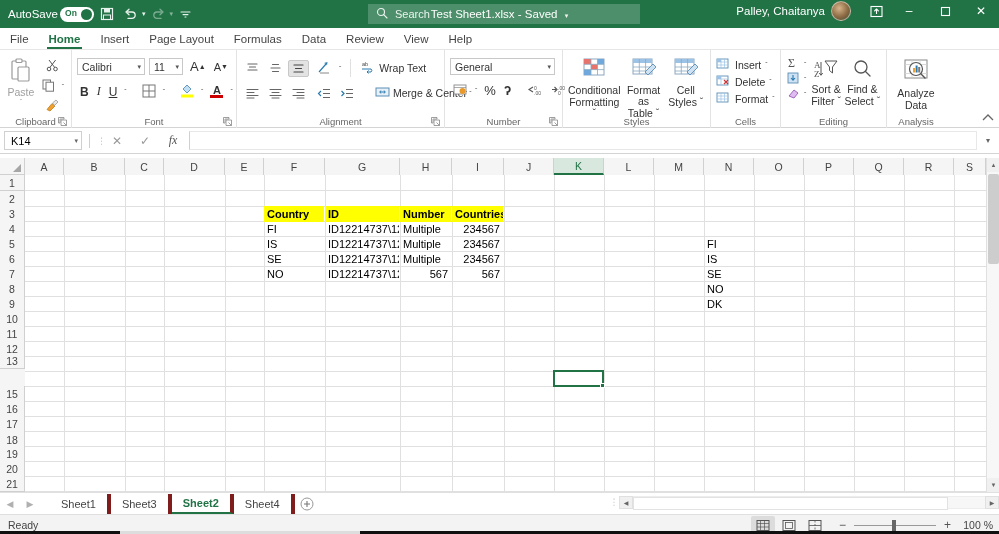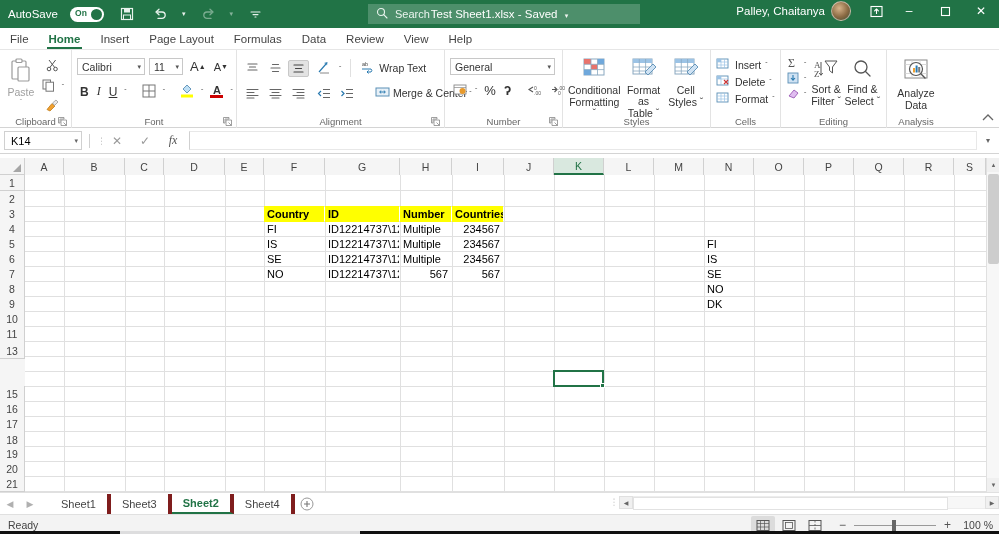--- a/index.html
+++ b/index.html
@@ -10,21 +10,21 @@
     font-family: "Liberation Sans", sans-serif;
     background: #ffffff;
   }
   body { position: relative; }
 
   
   #titlebar {
     height: 28px; background: #217346; display: flex; align-items: center;
     color: #ffffff; font-size: 11.5px; position: relative;
   }
-  .tb-left { display: flex; align-items: center; gap: 12px; padding-left: 8px; }
+  .tb-left { display: flex; align-items: center; gap: 2px; padding-left: 8px; }
   .autosave-label { font-size: 11.5px; color: #ffffff; }
   .toggle {
     width: 34px; height: 15px; border-radius: 8px; background: #ffffff;
     position: relative; display: inline-block; cursor: pointer;
   }
   .toggle .knob {
     position: absolute; right: 2px; top: 2px; width: 11px; height: 11px;
     border-radius: 50%; background: #217346;
   }
   .toggle .on-text {
@@ -905,21 +905,21 @@
       </div>
       <div class="rowcell" style="top: 136px;">
         <span>10</span>
       </div>
       <div class="rowcell" style="top: 151px;">
         <span>11</span>
       </div>
       <div class="rowcell" style="top: 166px;">
         <span>12</span>
       </div>
-      <div class="rowcell" style="top: 168px;">
+      <div class="rowcell" style="top: 178px;">
         <span>13</span>
       </div>
       <div class="rowcell sel" style="top: 196px; margin-top: 38px;">
         <span>14</span>
       </div>
       <div class="rowcell" style="top: 211px;">
         <span>15</span>
       </div>
       <div class="rowcell" style="top: 226px;">
         <span>16</span>

